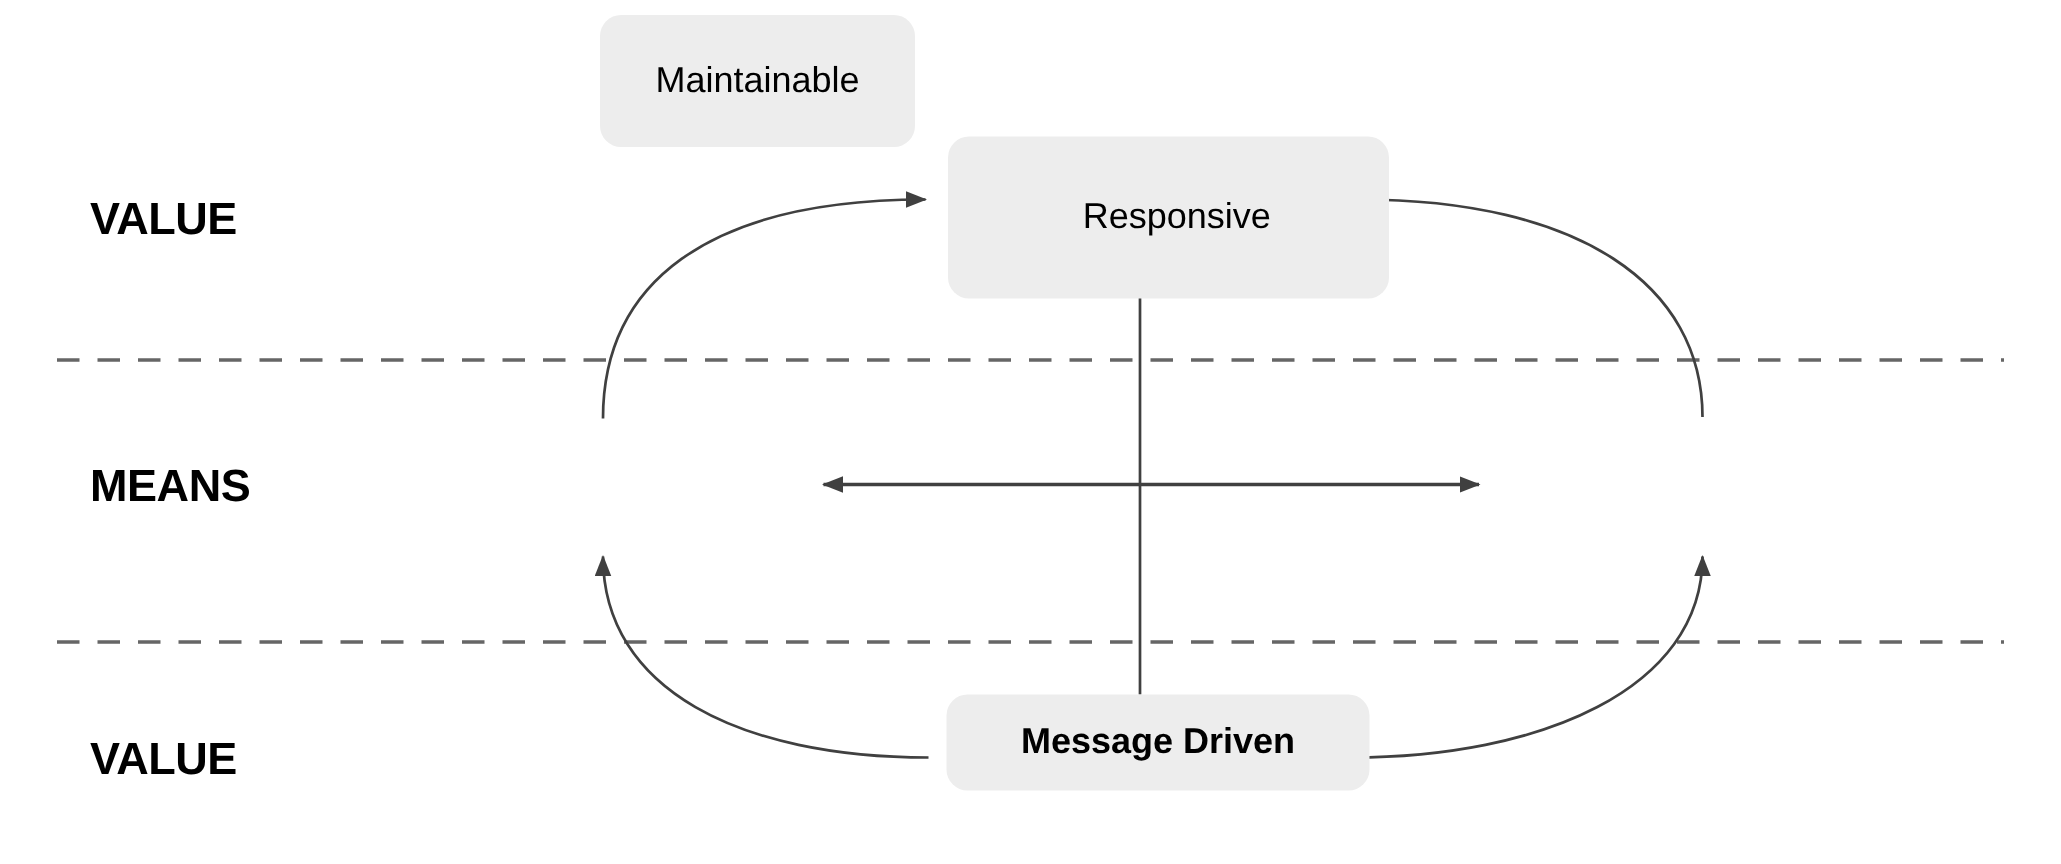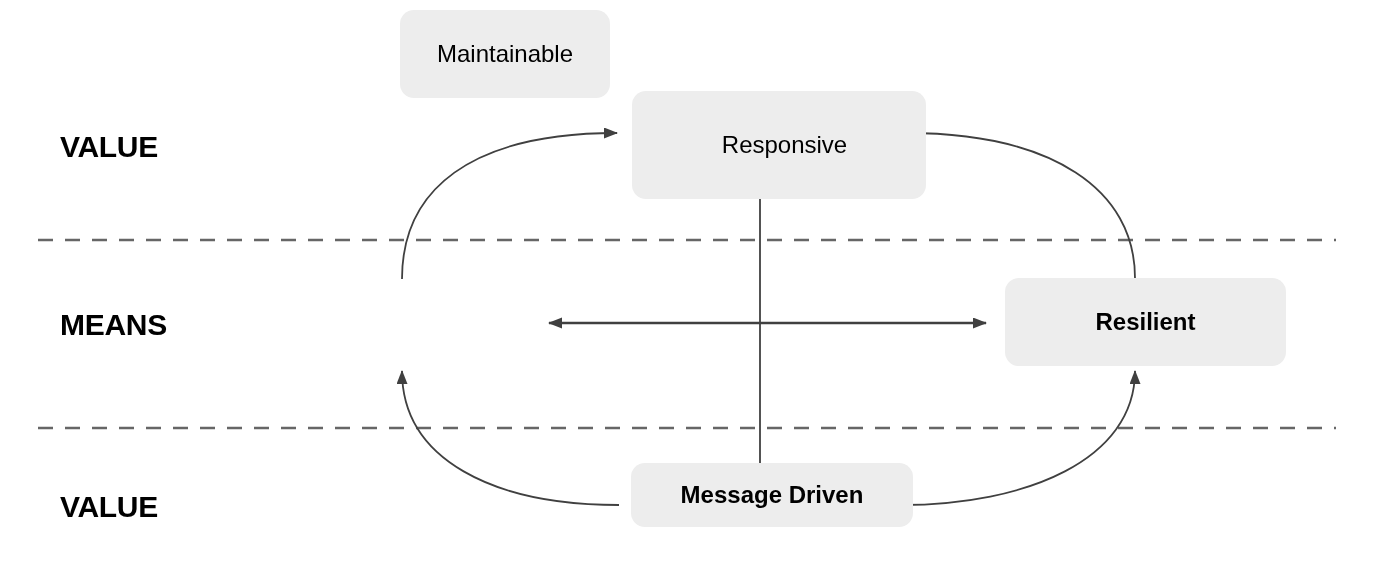--- a/index.html
+++ b/index.html
@@ -113,21 +113,18 @@
   <div class="node node-maintainable">
     <span>Maintainable</span>
   </div>
 
 
   <div class="node node-responsive">
     <span>Responsive</span>
   </div>
 
 
-  <div class="node bold node-resilient">
-    <span>Resilient</span>
-  </div>
 
   <div class="node bold node-message-driven">
     <span>Message Driven</span>
   </div>
 
 </div>
 
 </body></html>

